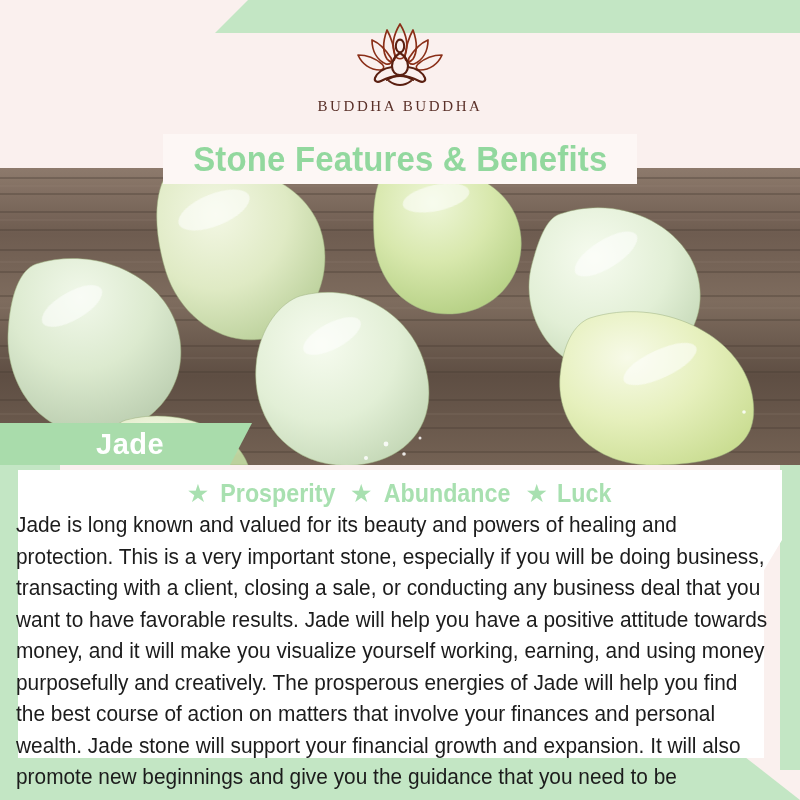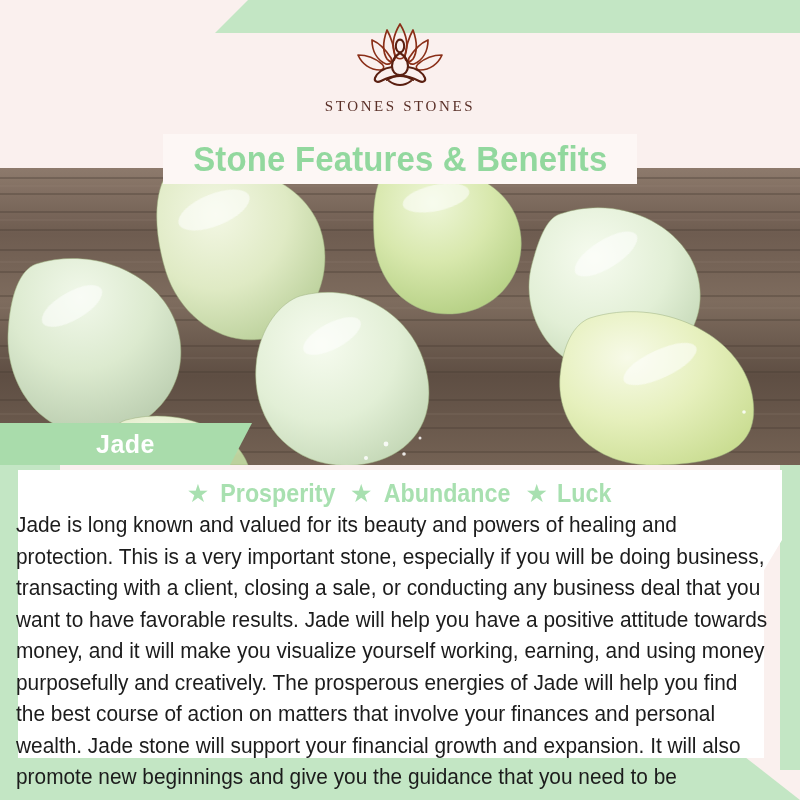--- a/index.html
+++ b/index.html
@@ -88,21 +88,21 @@
   
   #jade-band{
     position:absolute;left:0;top:423px;width:252px;height:42px;
     background:#a9dcab;
     clip-path:polygon(0 0,252px 0,230px 42px,0 42px);
     display:flex;align-items:center;
     z-index:7;
   }
   #jade-label{
     margin-left:96px;
-    font-size:25px;font-weight:bold;color:#ffffff;
+    font-size:29px;font-weight:bold;color:#ffffff;
     letter-spacing:0.5px;
   }
 
   
   #content-panel{
     position:absolute;left:18px;top:470px;width:764px;height:288px;
     background:#ffffff;
     clip-path:polygon(0 0,100% 0,100% 70px,746px 100px,746px 100%,0 100%);
     z-index:4;
   }
@@ -165,21 +165,21 @@
         <g fill="none" stroke="#5a1f10" stroke-width="2.1" stroke-linecap="round" stroke-linejoin="round">
           <ellipse cx="75" cy="28" rx="4.2" ry="6.4"></ellipse>
           <path d="M75 35 C70 38,67 43,67 48 C67 53,70 57,75 57 C80 57,83 53,83 48 C83 43,80 38,75 35 Z"></path>
           <path d="M67 49 C58 50,52 55,50 60 C49 63,52 65,56 63 C62 60,68 58,72 58"></path>
           <path d="M83 49 C92 50,98 55,100 60 C101 63,98 65,94 63 C88 60,82 58,78 58"></path>
           <path d="M62 62 C66 59,71 58,75 58 C79 58,84 59,88 62"></path>
           <path d="M64 63 C68 66,72 67,75 67 C78 67,82 66,86 63"></path>
         </g>
       </svg>
     </span>
-    <div id="brand-name">STONES STONES</div>
+    <div id="brand-name">BUDDHA BUDDHA</div>
   </div>
 
   <div id="title-banner">
     <span id="title-text">Stone Features &amp; Benefits</span>
   </div>
 
   <div id="photo">
     <svg viewBox="0 0 800 297" xmlns="http://www.w3.org/2000/svg" preserveAspectRatio="none">
       <defs>
         <linearGradient id="wood" x1="0" y1="0" x2="0" y2="1">

